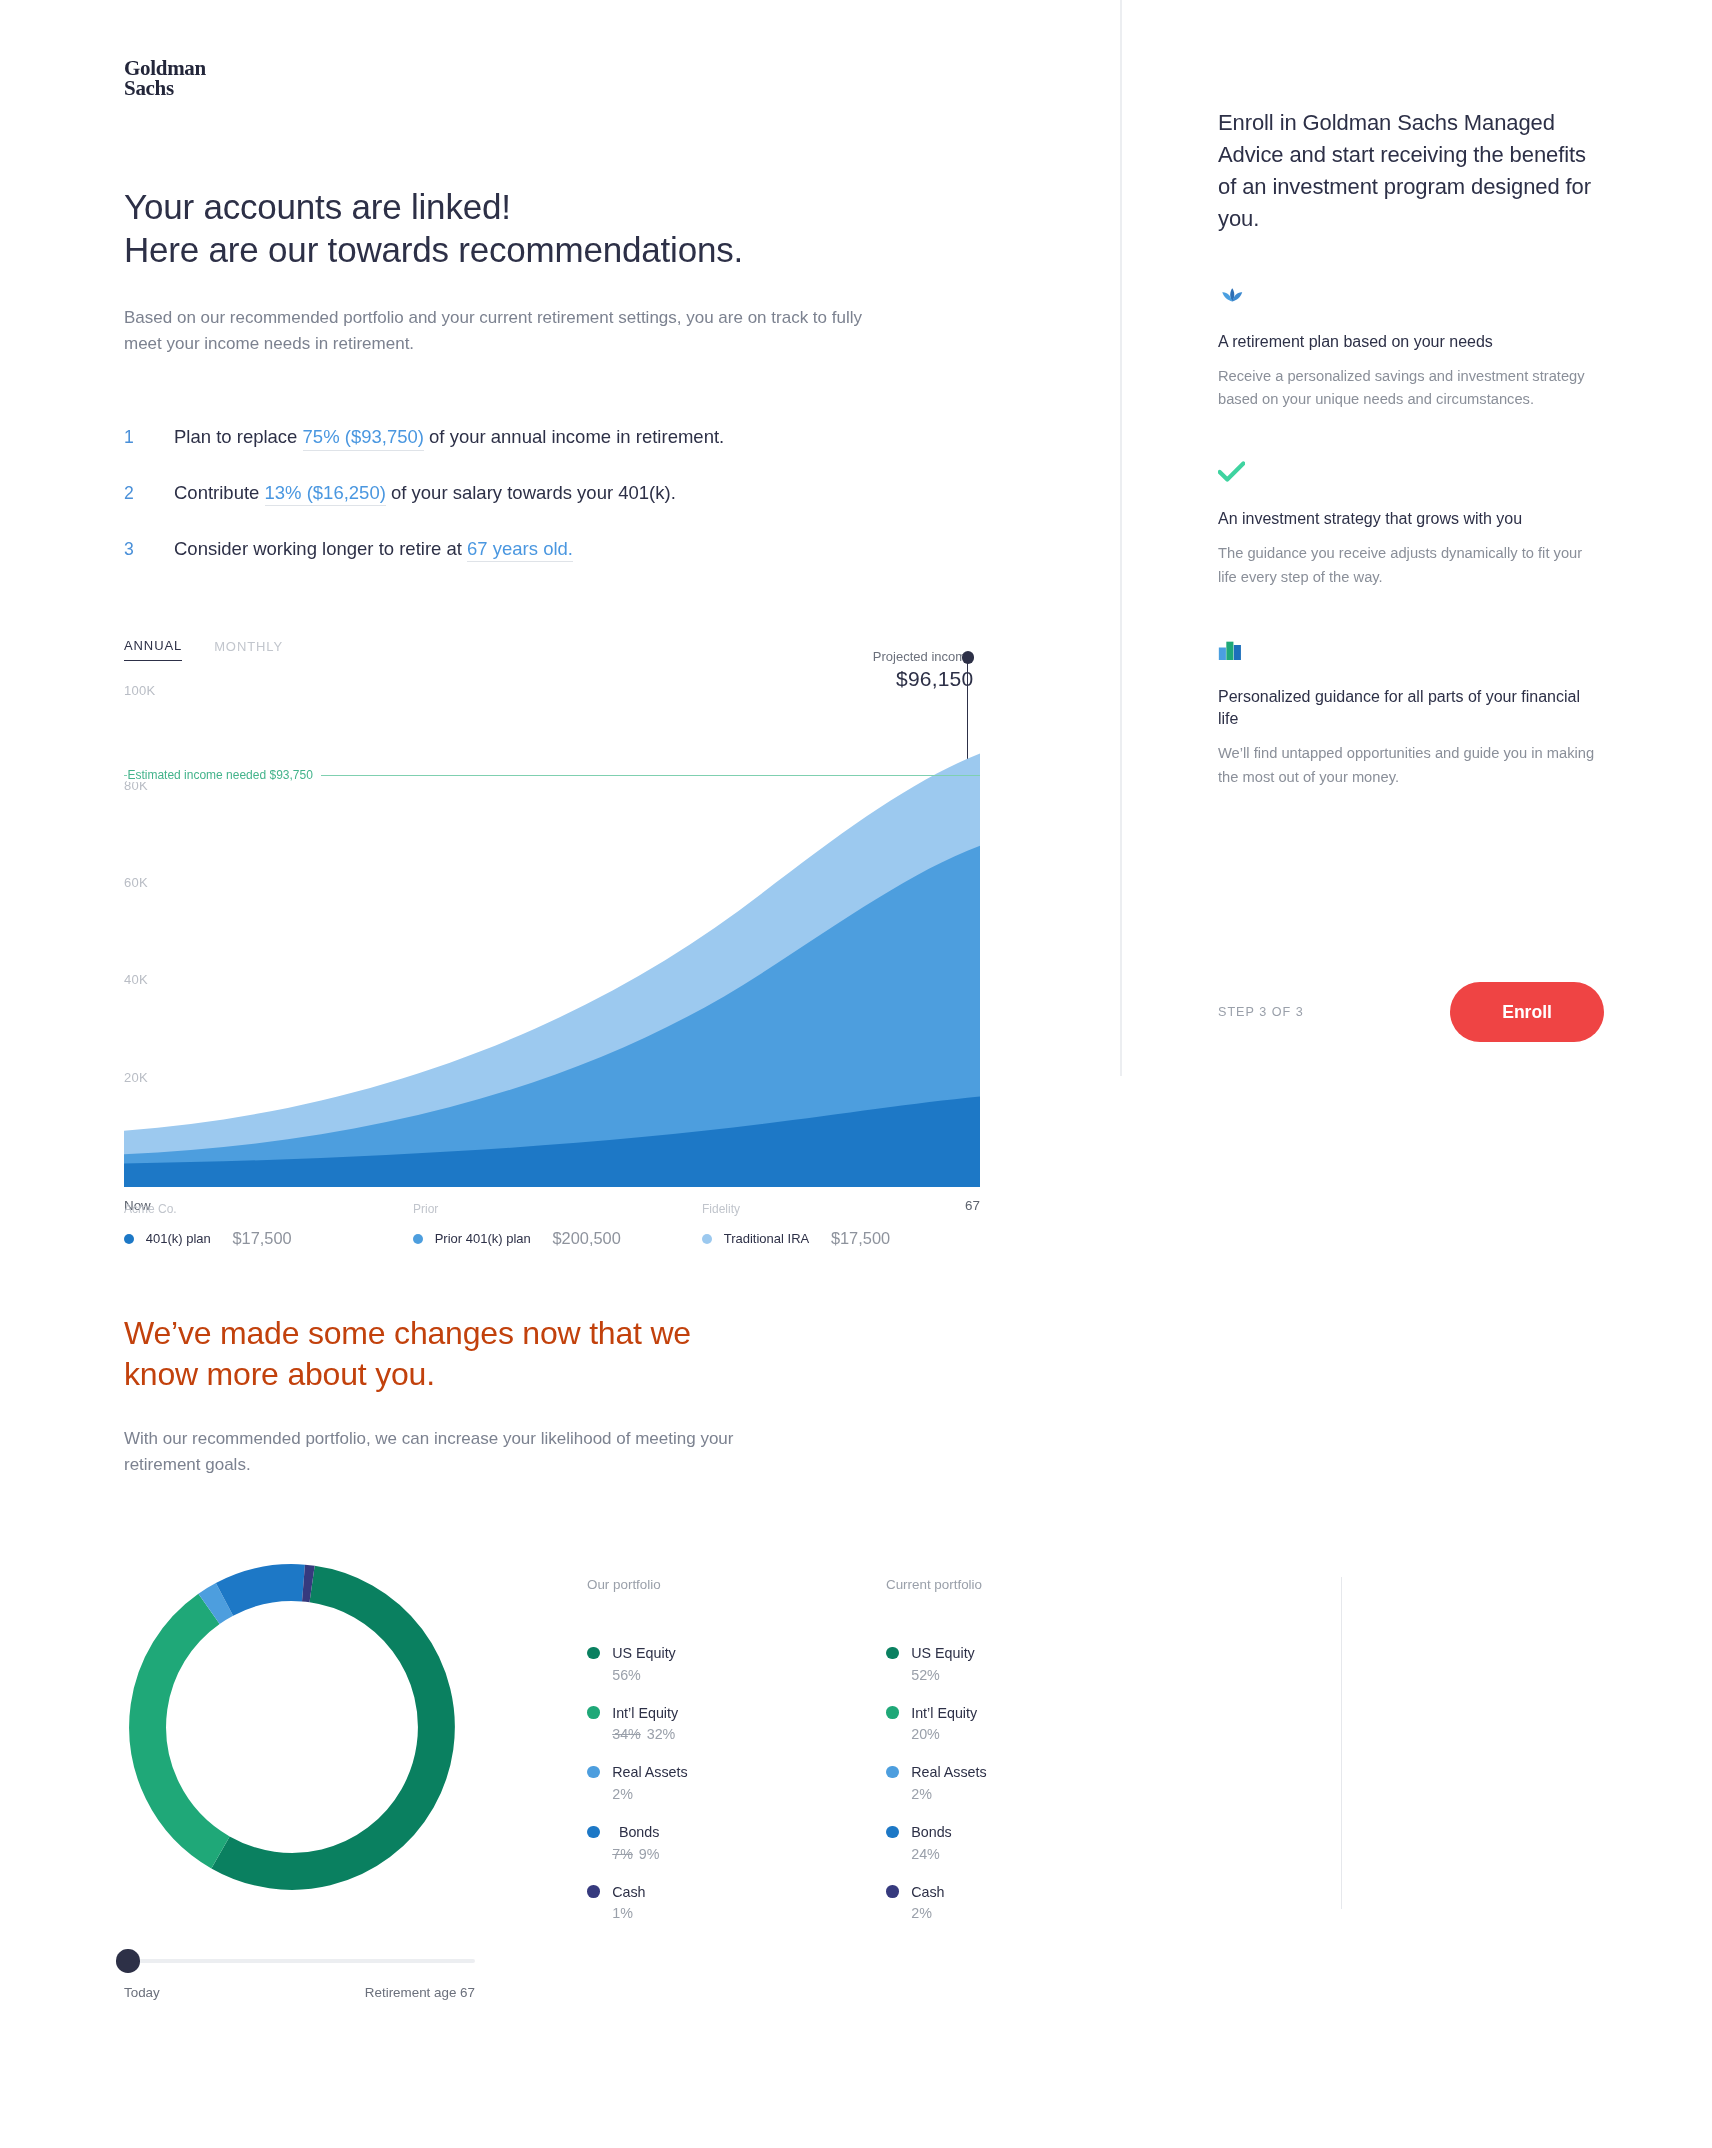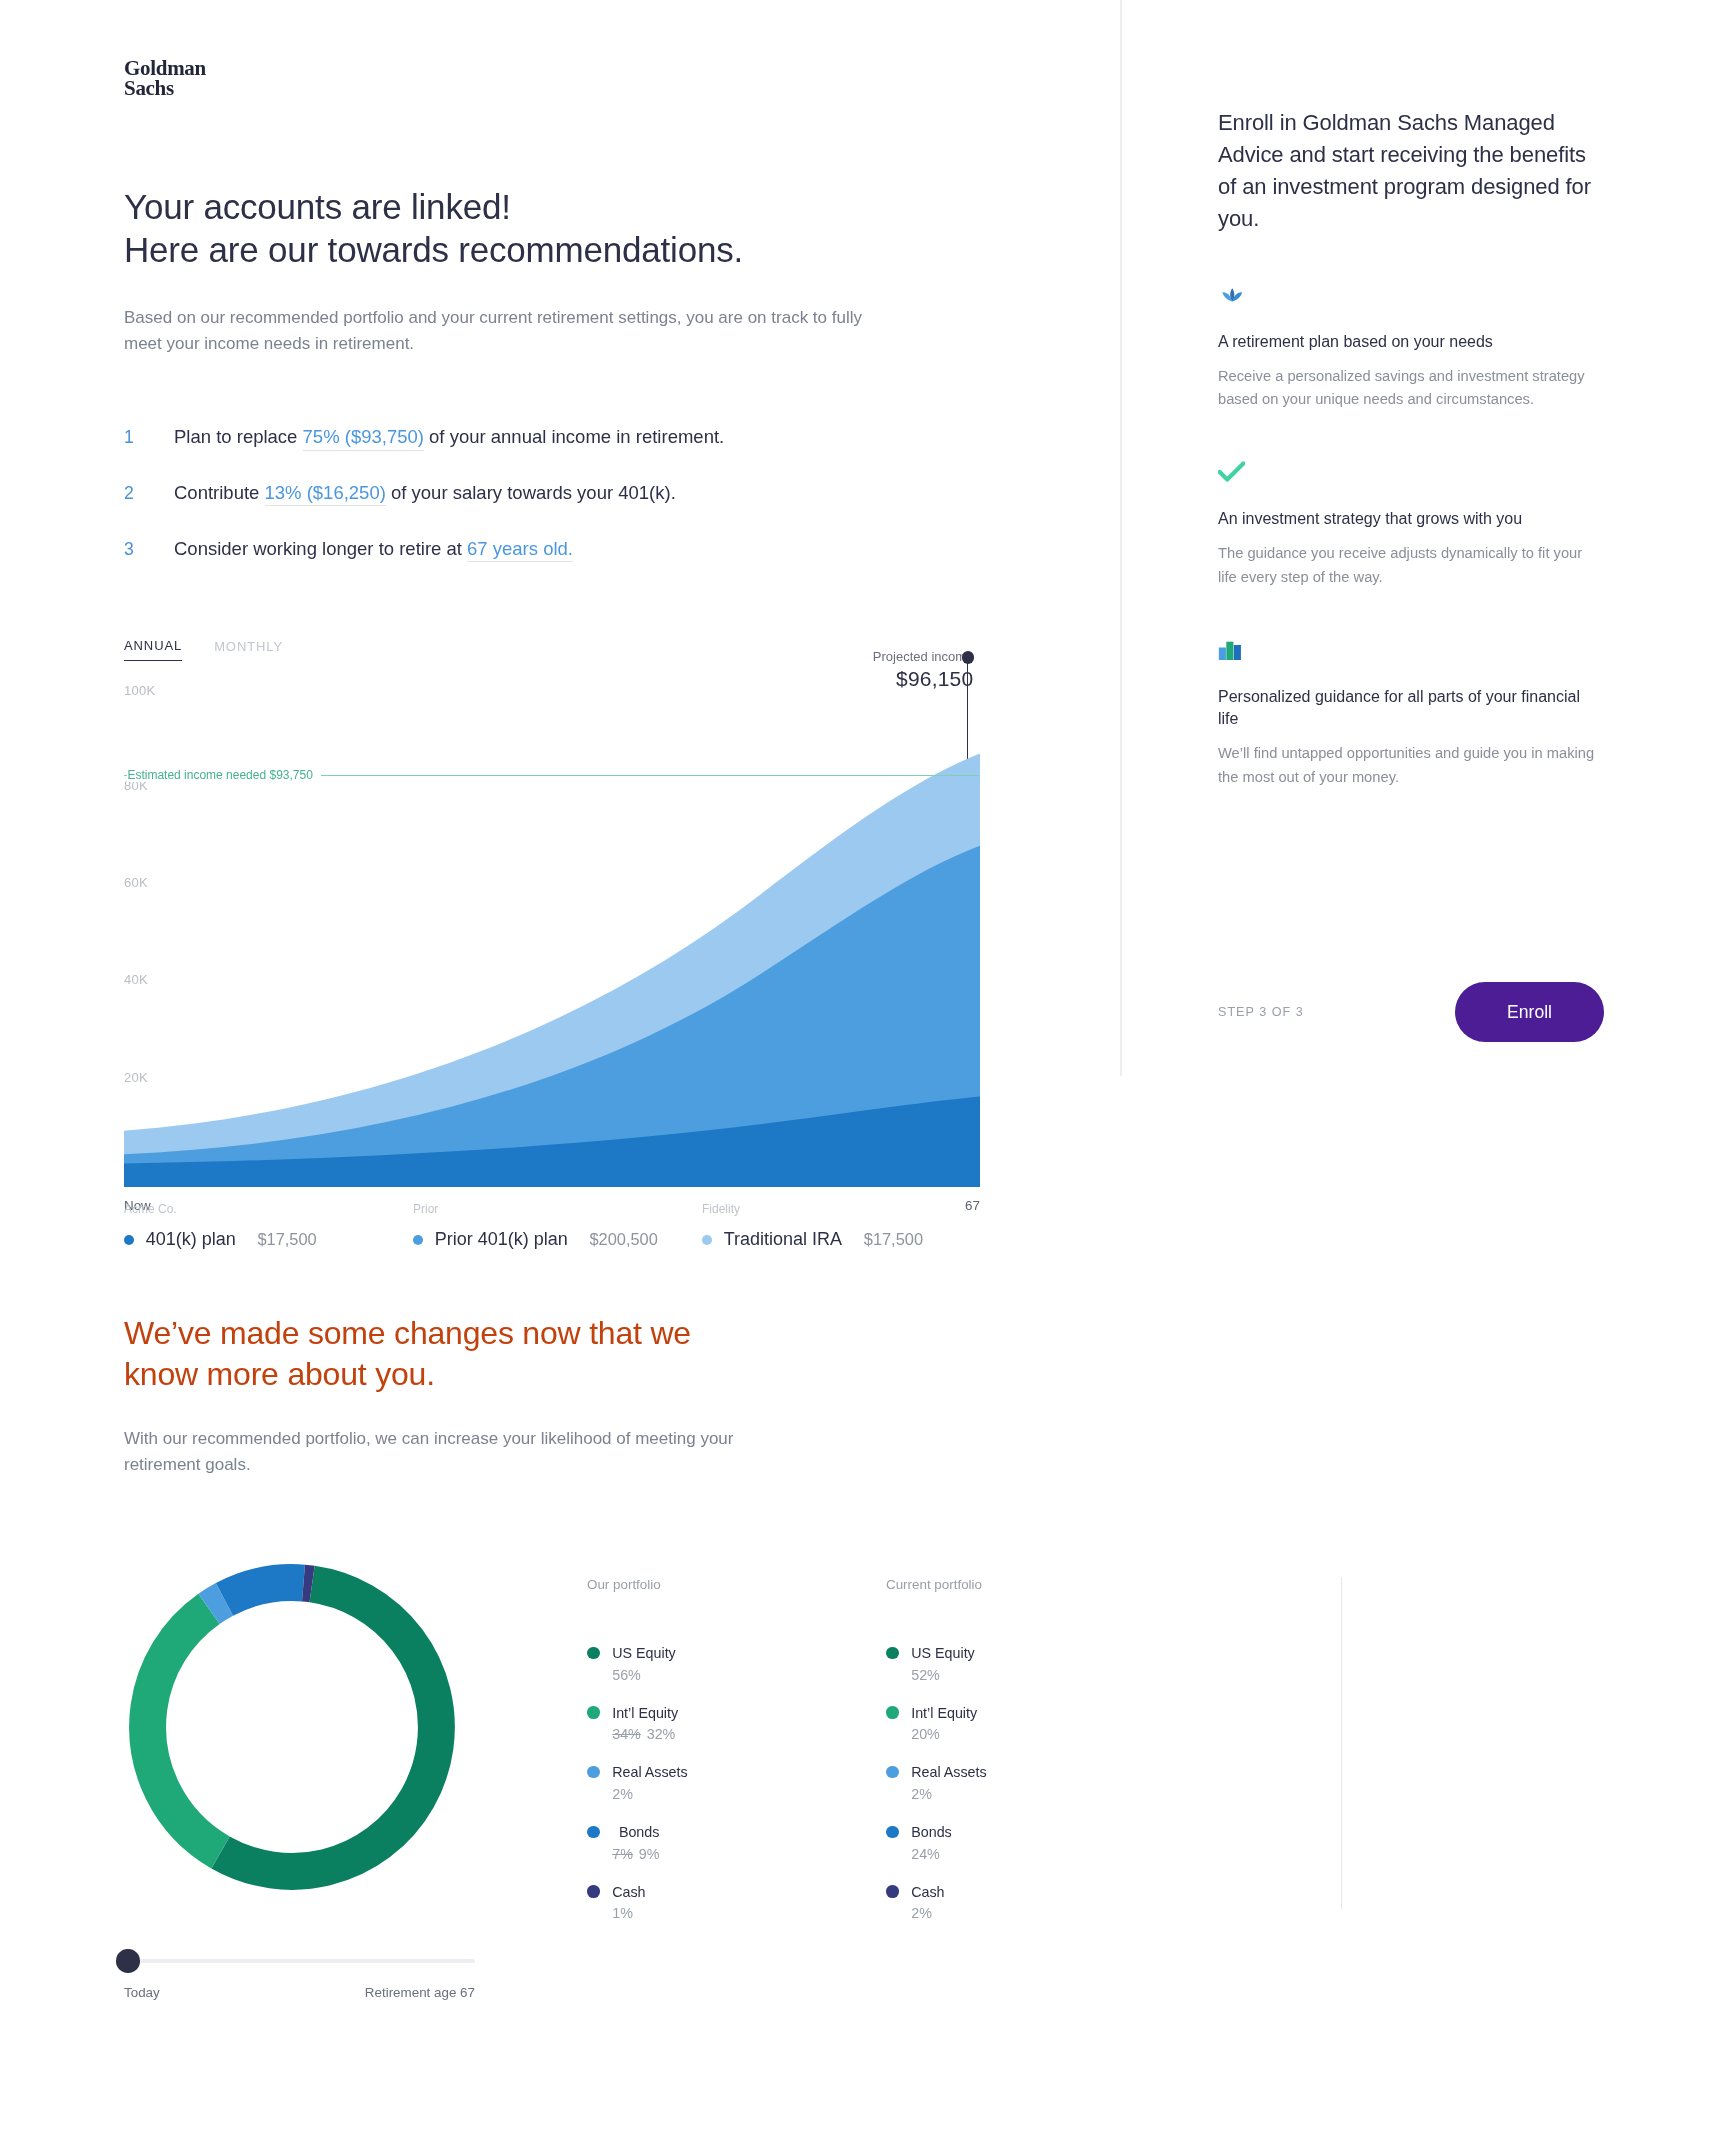--- a/index.html
+++ b/index.html
@@ -95,21 +95,21 @@
 
   
   .acct-legend {
     position:absolute; left:124px; top:1202px; width:923px;
     display:flex; gap:0;
   }
   .acct { width:289px; }
   .acct-firm { font-size:12px; color:#c1c5cc; margin-bottom:13.4px; }
   .acct-row { display:flex; align-items:center; gap:11.7px; }
   .dot { width:10px; height:10px; border-radius:50%; flex:0 0 10px; }
-  .acct-name { font-size:18px; color:#2d3047; }
+  .acct-name { font-size:13px; color:#2d3047; }
   .acct-val { font-size:16.4px; color:#8e939d; margin-left:10px; }
 
   
   h2.headline2 {
     margin:0; position:absolute; left:124px; top:1313px; width:797px;
     font-size:32px; font-weight:400; line-height:1.28; color:#c2410c; letter-spacing:-0.2px;
   }
   .lede2 {
     position:absolute; left:124px; top:1426px; width:638px;
     font-size:17px; line-height:1.55; color:#7c8290;
@@ -150,23 +150,24 @@
   .feat-icon { height:28.5px; margin-bottom:18.5px; }
   .feat-title { font-size:16px; color:#2d3047; line-height:1.4; margin-bottom:11.7px; }
   .feat-body { font-size:14.7px; line-height:1.62; color:#8a8f99; }
 
   .rail-foot {
     position:absolute; left:1218px; top:982px; width:386px;
     display:flex; align-items:center; justify-content:space-between;
   }
   .step { font-size:12.6px; letter-spacing:1px; color:#9aa0aa; }
   .enroll-btn {
-    background:#4c1d95; color:#ffffff; border:none; border-radius:37px;
+    background:#ef4444; color:#ffffff; border:none; border-radius:37px;
     padding:0 52px; height:60px; font-size:17.6px; cursor:pointer;
     font-family:"Liberation Sans","DejaVu Sans",sans-serif;
+    font-weight:bold;
   }
 </style>
 </head>
 <body>
 
 <div class="page">
 
   <div class="vdivider"></div>
 
   <div class="logo">

